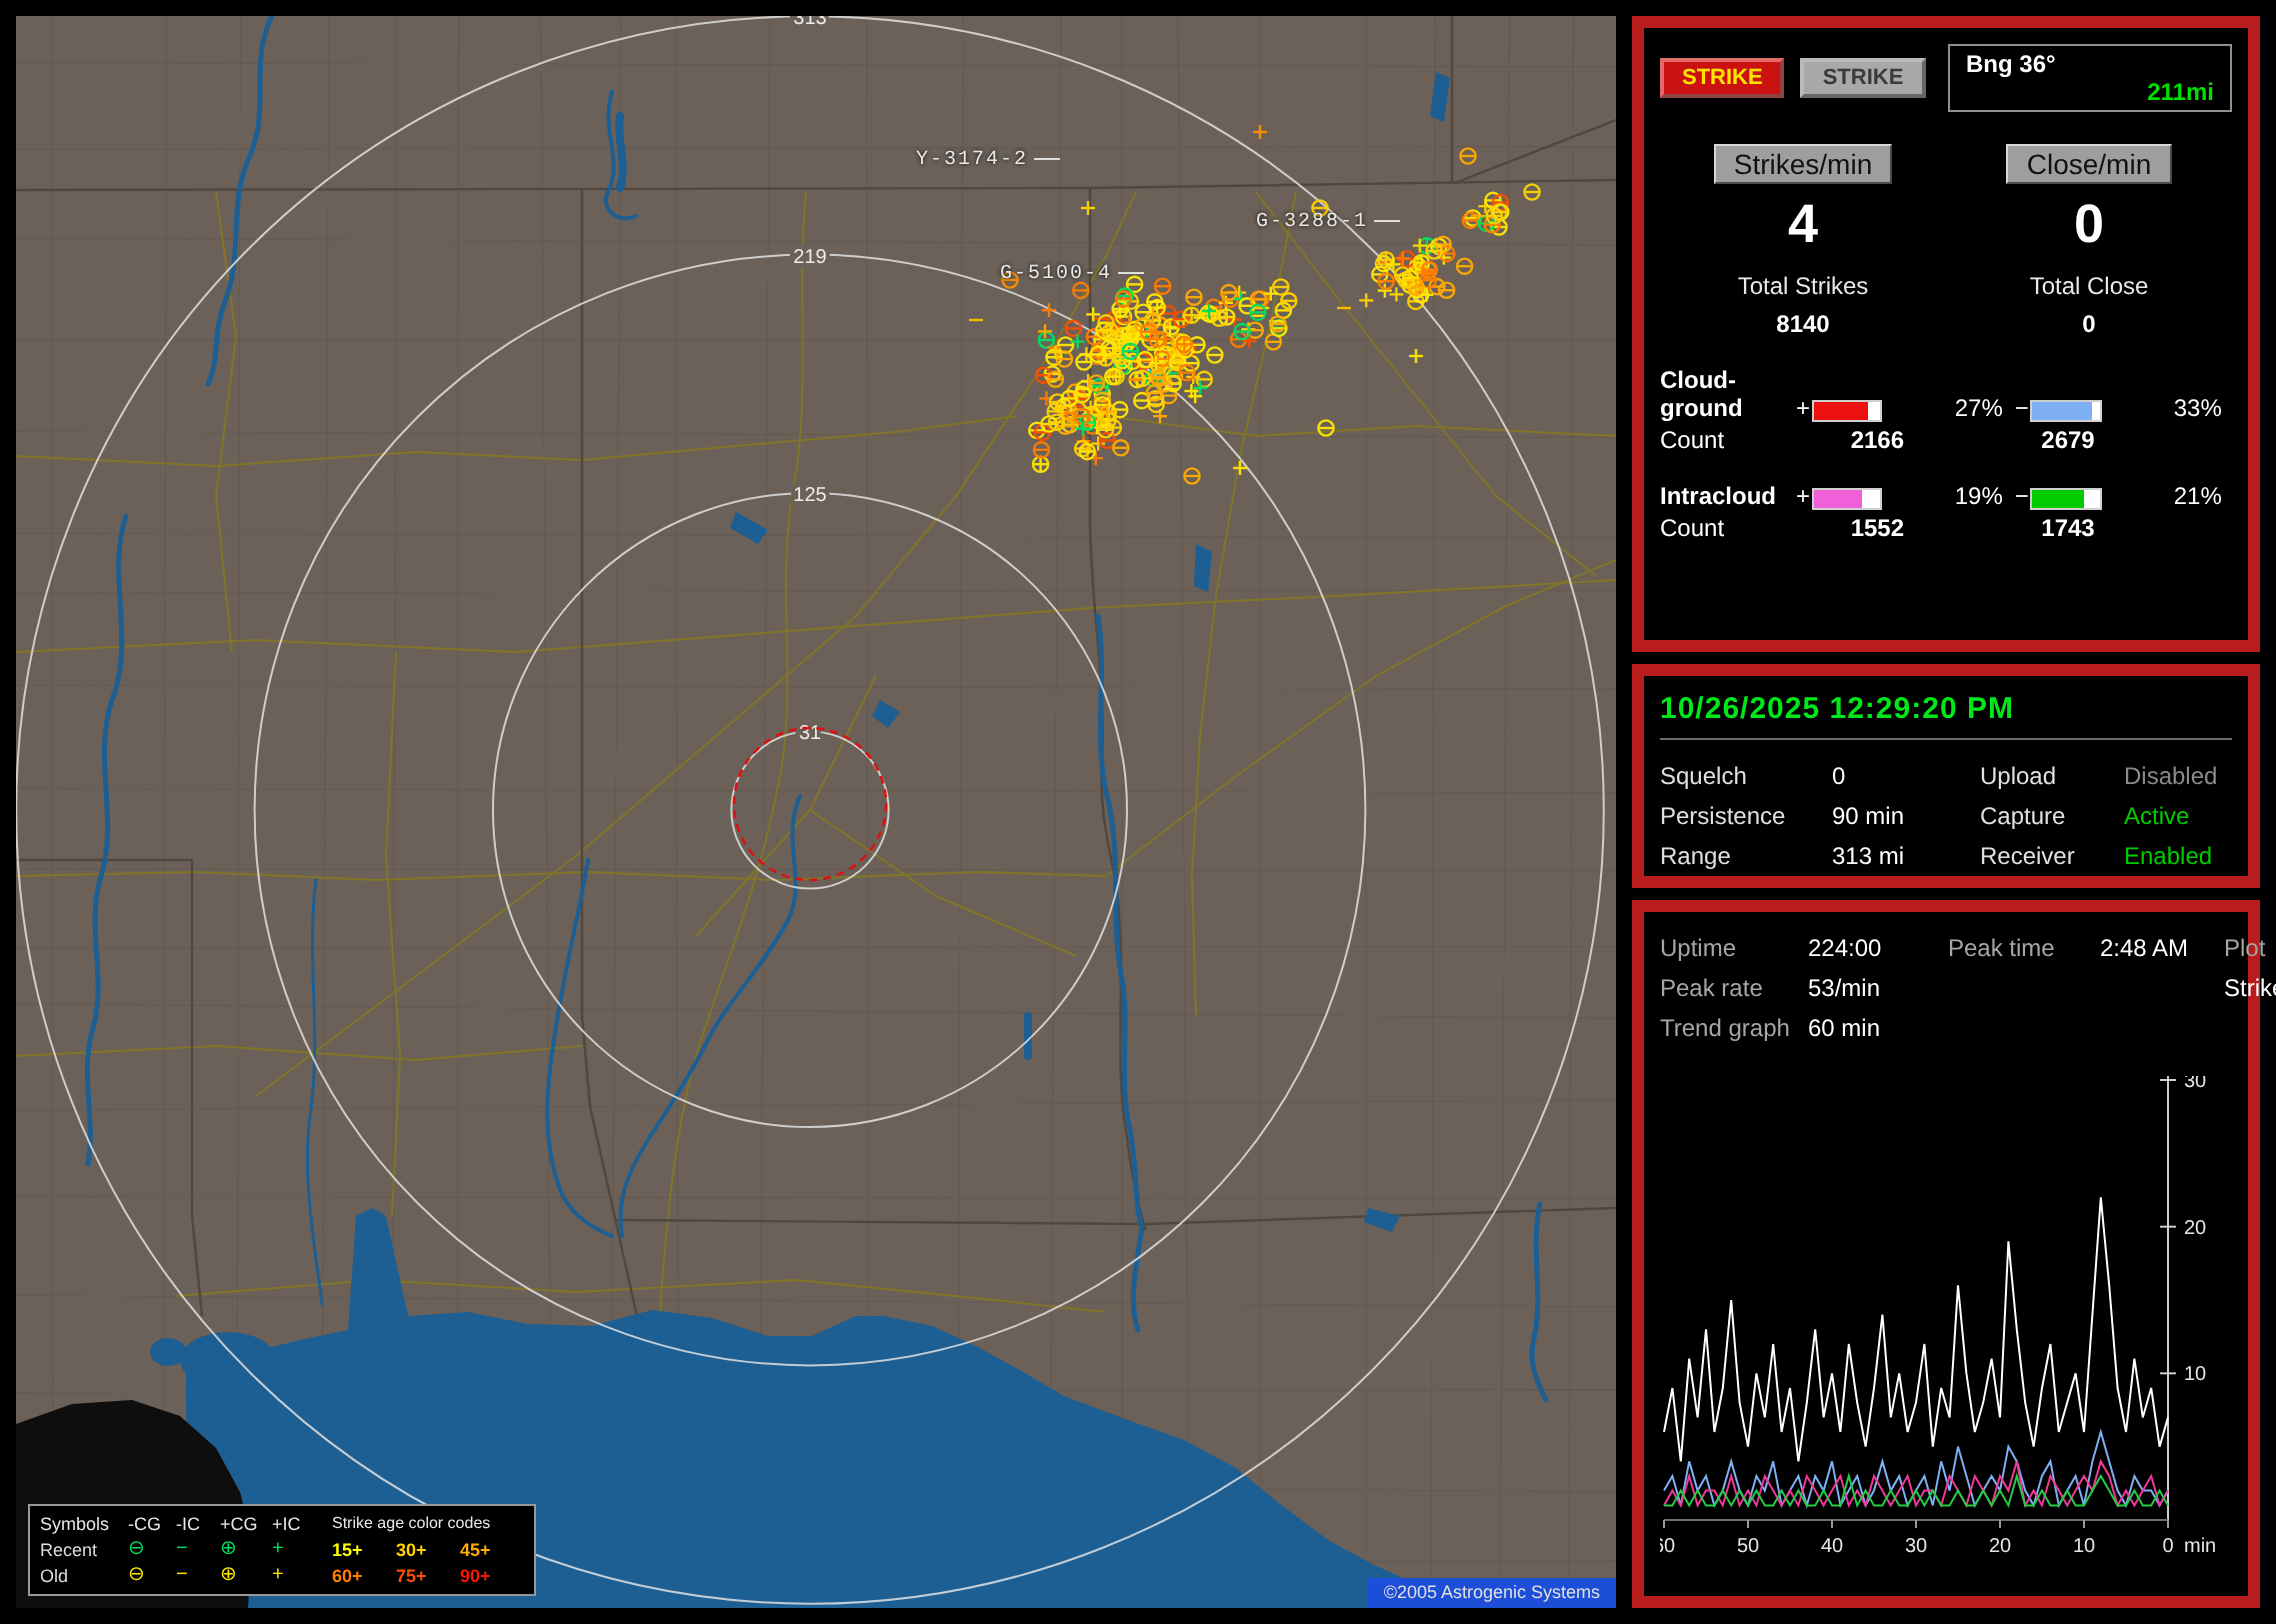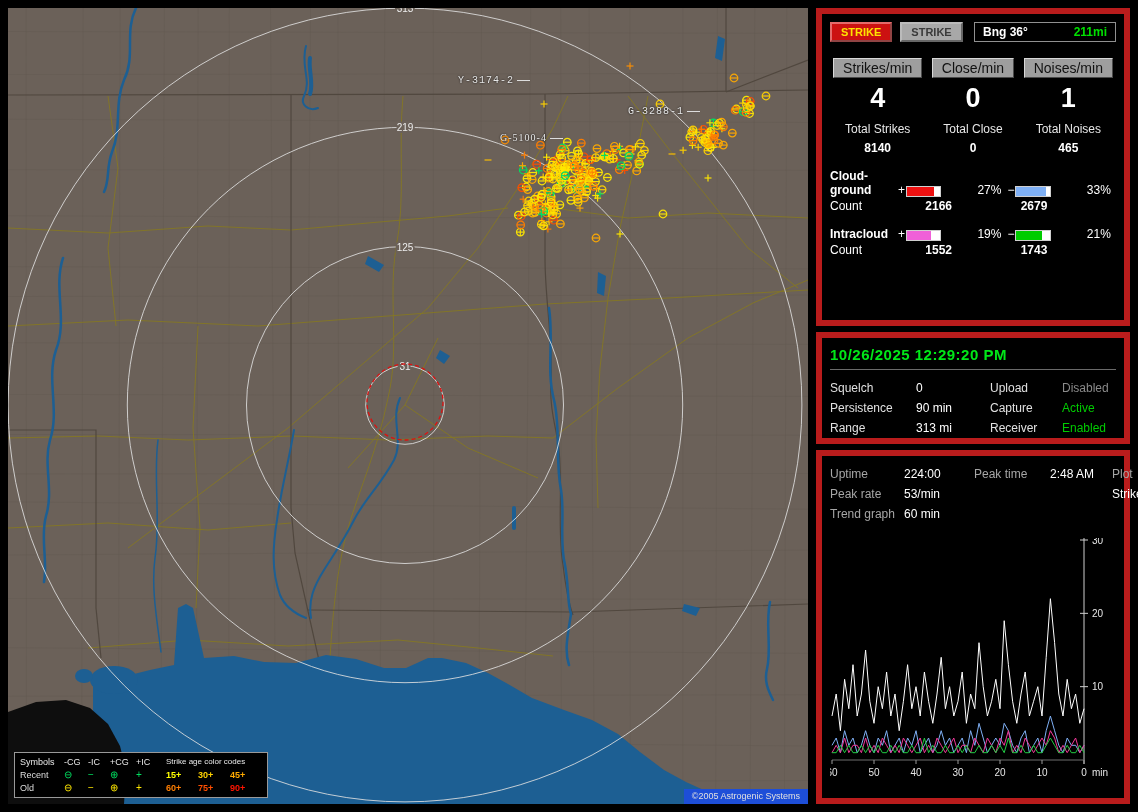--- a/index.html
+++ b/index.html
@@ -34,21 +34,21 @@
   .p-trend { flex:1; }
 
   
   .mode-row { display:flex; align-items:center; gap:8px; margin-bottom:16px; }
   .btn { font-size:11px; font-weight:bold; padding:2px 9px; border:2px outset #bbb; cursor:pointer; }
   .btn.strike { background:#cc1111; color:#ffe400; border-color:#e46a6a; }
   .btn.noise  { background:#a8a8a8; color:#3a3a3a; }
   .bng { margin-left:auto; width:142px; display:flex; justify-content:space-between;
          background:#000; border:1px solid #909090; padding:2px 8px; font-size:12px; font-weight:bold; }
   .bng-label { color:#fff; }
-  .bng-range { color:#00e000; }
+  .bng-range { color:#00e000;margin-top:14px; }
 
   .rate-grid { display:flex; }
   .rate-col { flex:1; text-align:center; }
   .chip { display:inline-block; background:#9e9e9e; color:#111; font-size:14px;
           padding:1px 9px; border:1px solid #d8d8d8; border-right-color:#4a4a4a;
           border-bottom-color:#4a4a4a; }
   .rate-num { color:#fff; font-size:27px; font-weight:bold; margin-top:5px; line-height:30px; }
   .total-label { color:#e8e8e8; font-size:12px; margin-top:9px; }
   .total-val { color:#fff; font-size:12px; font-weight:bold; margin-top:5px; }
 
@@ -1362,21 +1362,21 @@
           </g>
         </g>
     </svg>
 
     <div class="storm-label" style="left:450px; top:67px;">
       <span>Y-3174-2</span><span class="dash"></span>
     </div>
     <div class="storm-label" style="left:620px; top:98px;">
       <span>G-3288-1</span><span class="dash"></span>
     </div>
-    <div class="storm-label" style="left:492px; top:124px;font-family:Liberation Serif, serif;">
+    <div class="storm-label" style="left:492px; top:124px;">
       <span>G-5100-4</span><span class="dash"></span>
     </div>
 
     <div class="map-legend">
       <span class="hdr">Symbols</span>
       <span class="hdr">-CG</span>
       <span class="hdr">-IC</span>
       <span class="hdr">+CG</span>
       <span class="hdr">+IC</span>
       <span></span>
@@ -1423,26 +1423,20 @@
           <span class="chip">Strikes/min</span>
           <div class="rate-num">4</div>
           <div class="total-label">Total Strikes</div>
           <div class="total-val">8140</div>
         </div>
         <div class="rate-col">
           <span class="chip">Close/min</span>
           <div class="rate-num">0</div>
           <div class="total-label">Total Close</div>
           <div class="total-val">0</div>
-        </div>
-        <div class="rate-col">
-          <span class="chip">Noises/min</span>
-          <div class="rate-num">1</div>
-          <div class="total-label">Total Noises</div>
-          <div class="total-val">465</div>
         </div>
       </div>
 
       <div class="dist">
 
         <div class="dist-row">
           <span class="dist-label">Cloud-ground</span>
           <span class="sign">+</span>
           <span class="bar">
               <i style="width: 80%; background: rgb(238, 17, 17);"></i>

